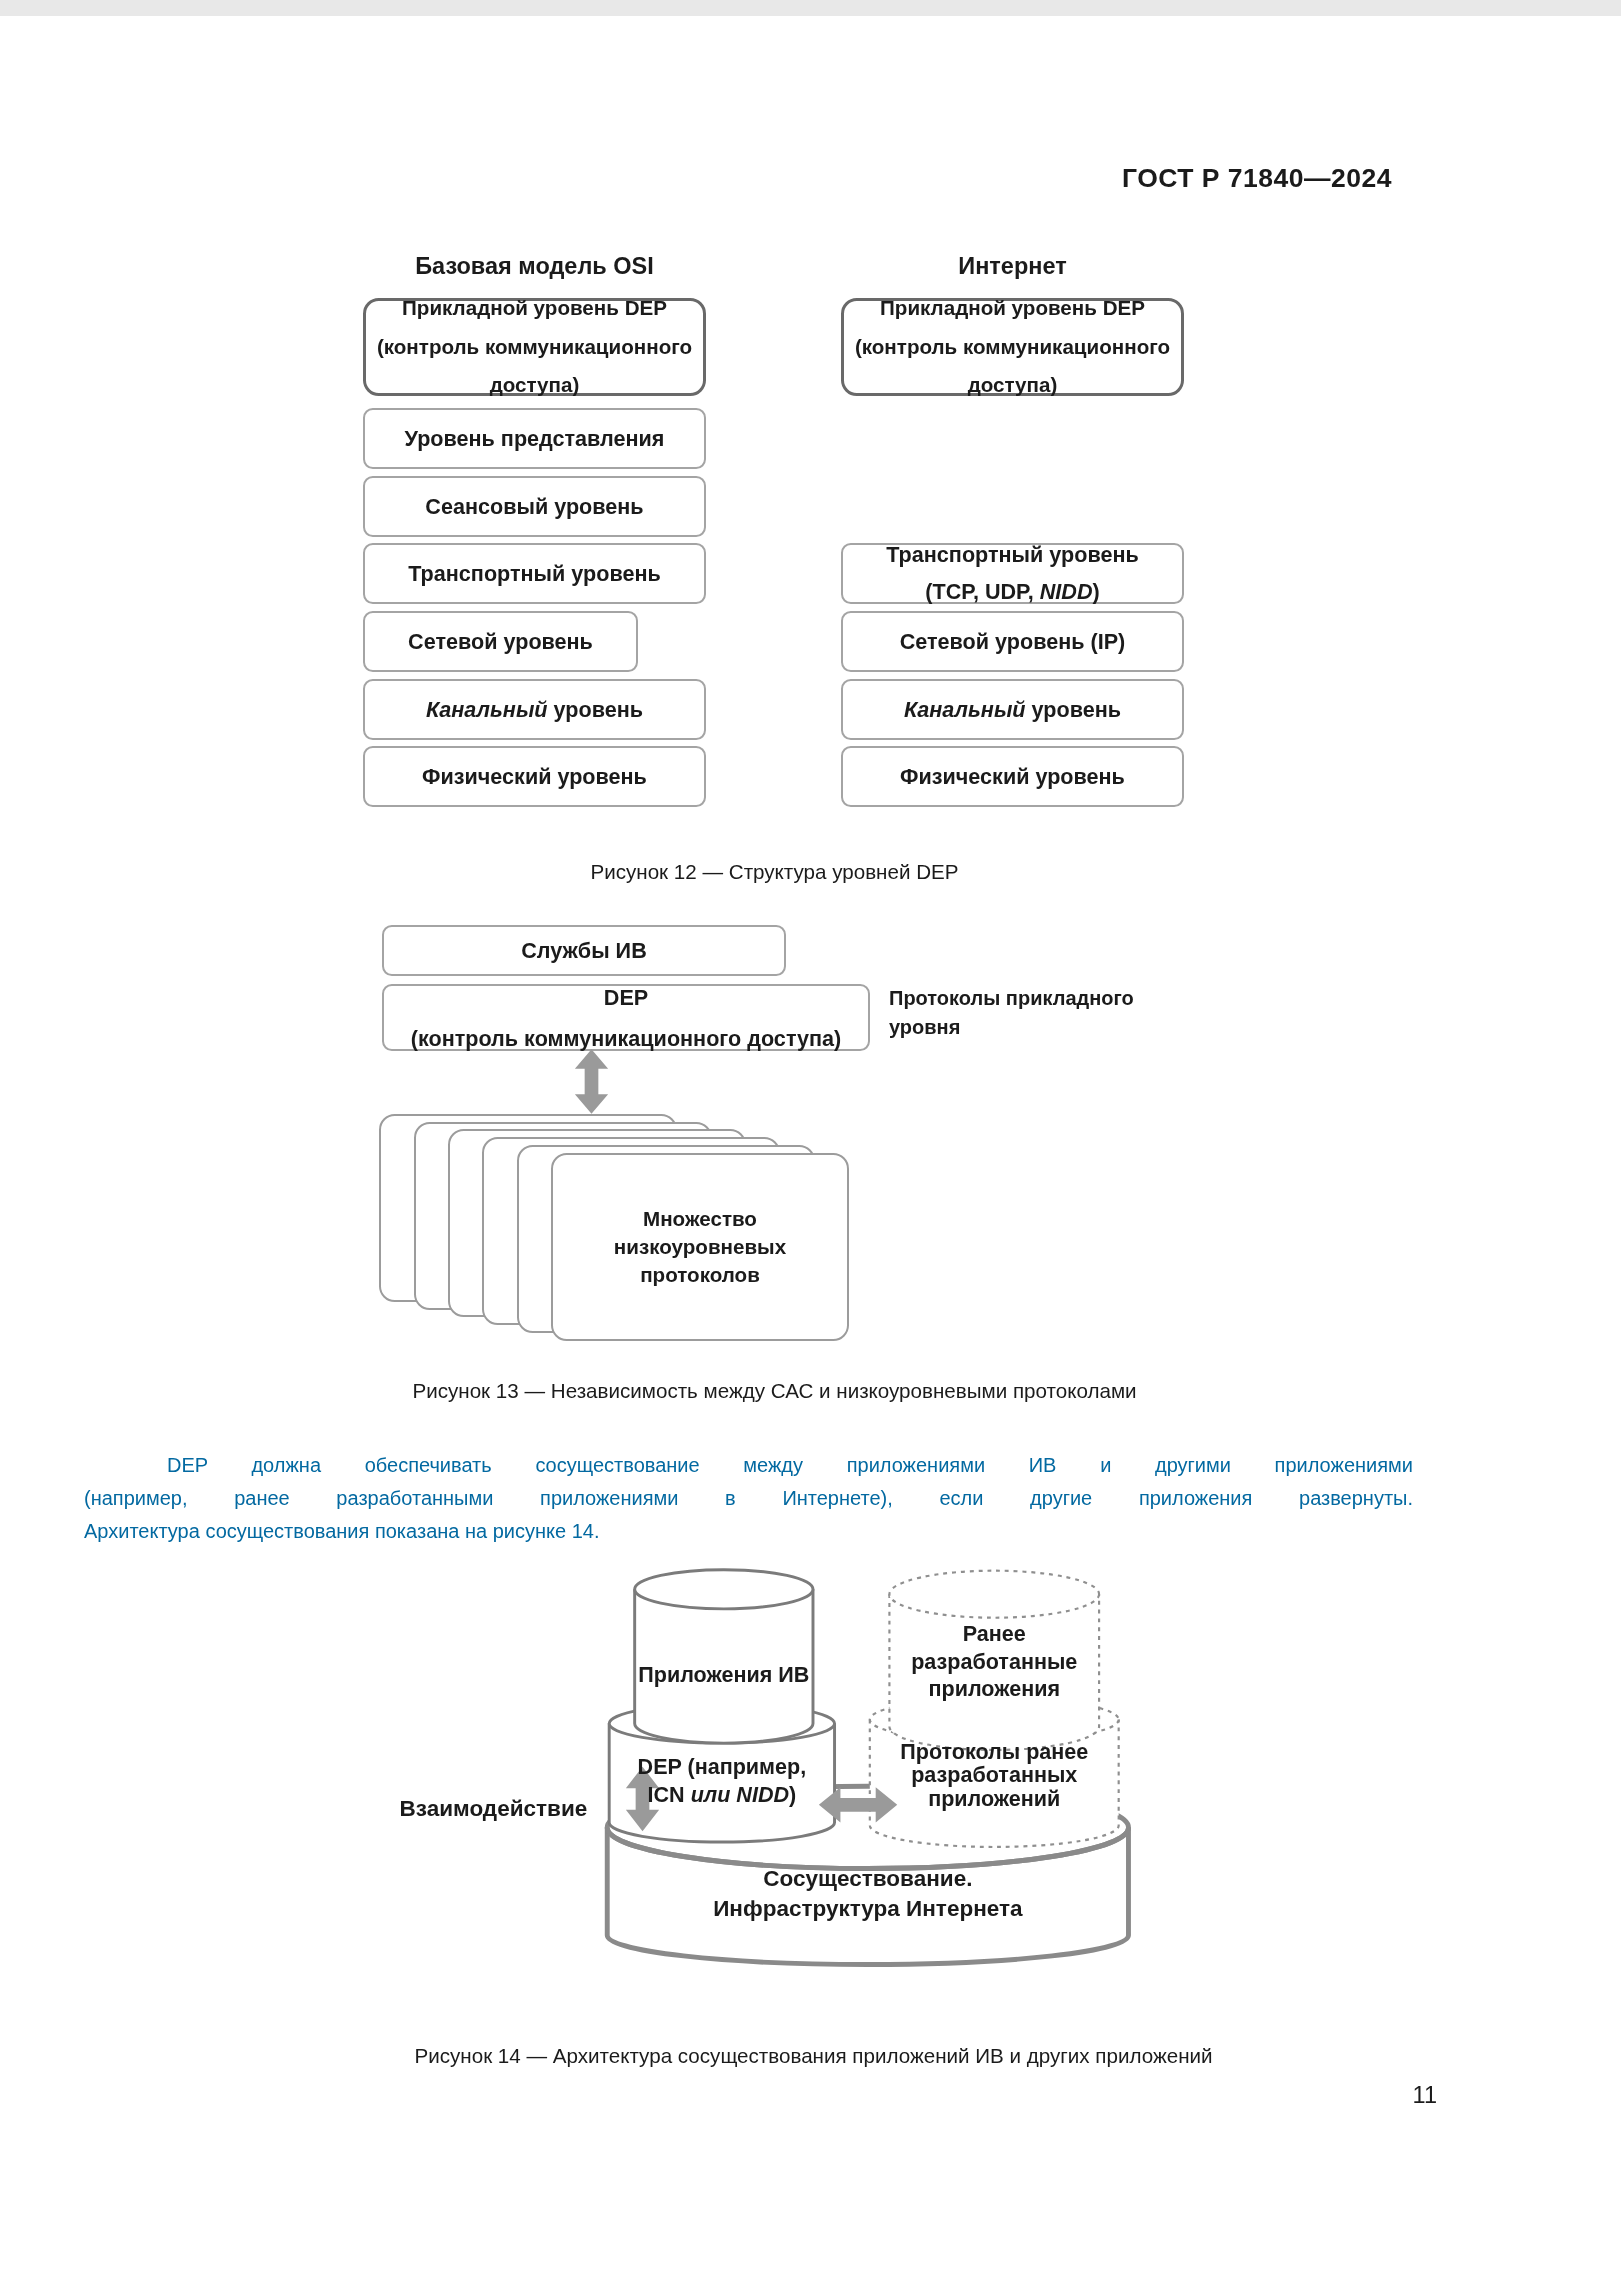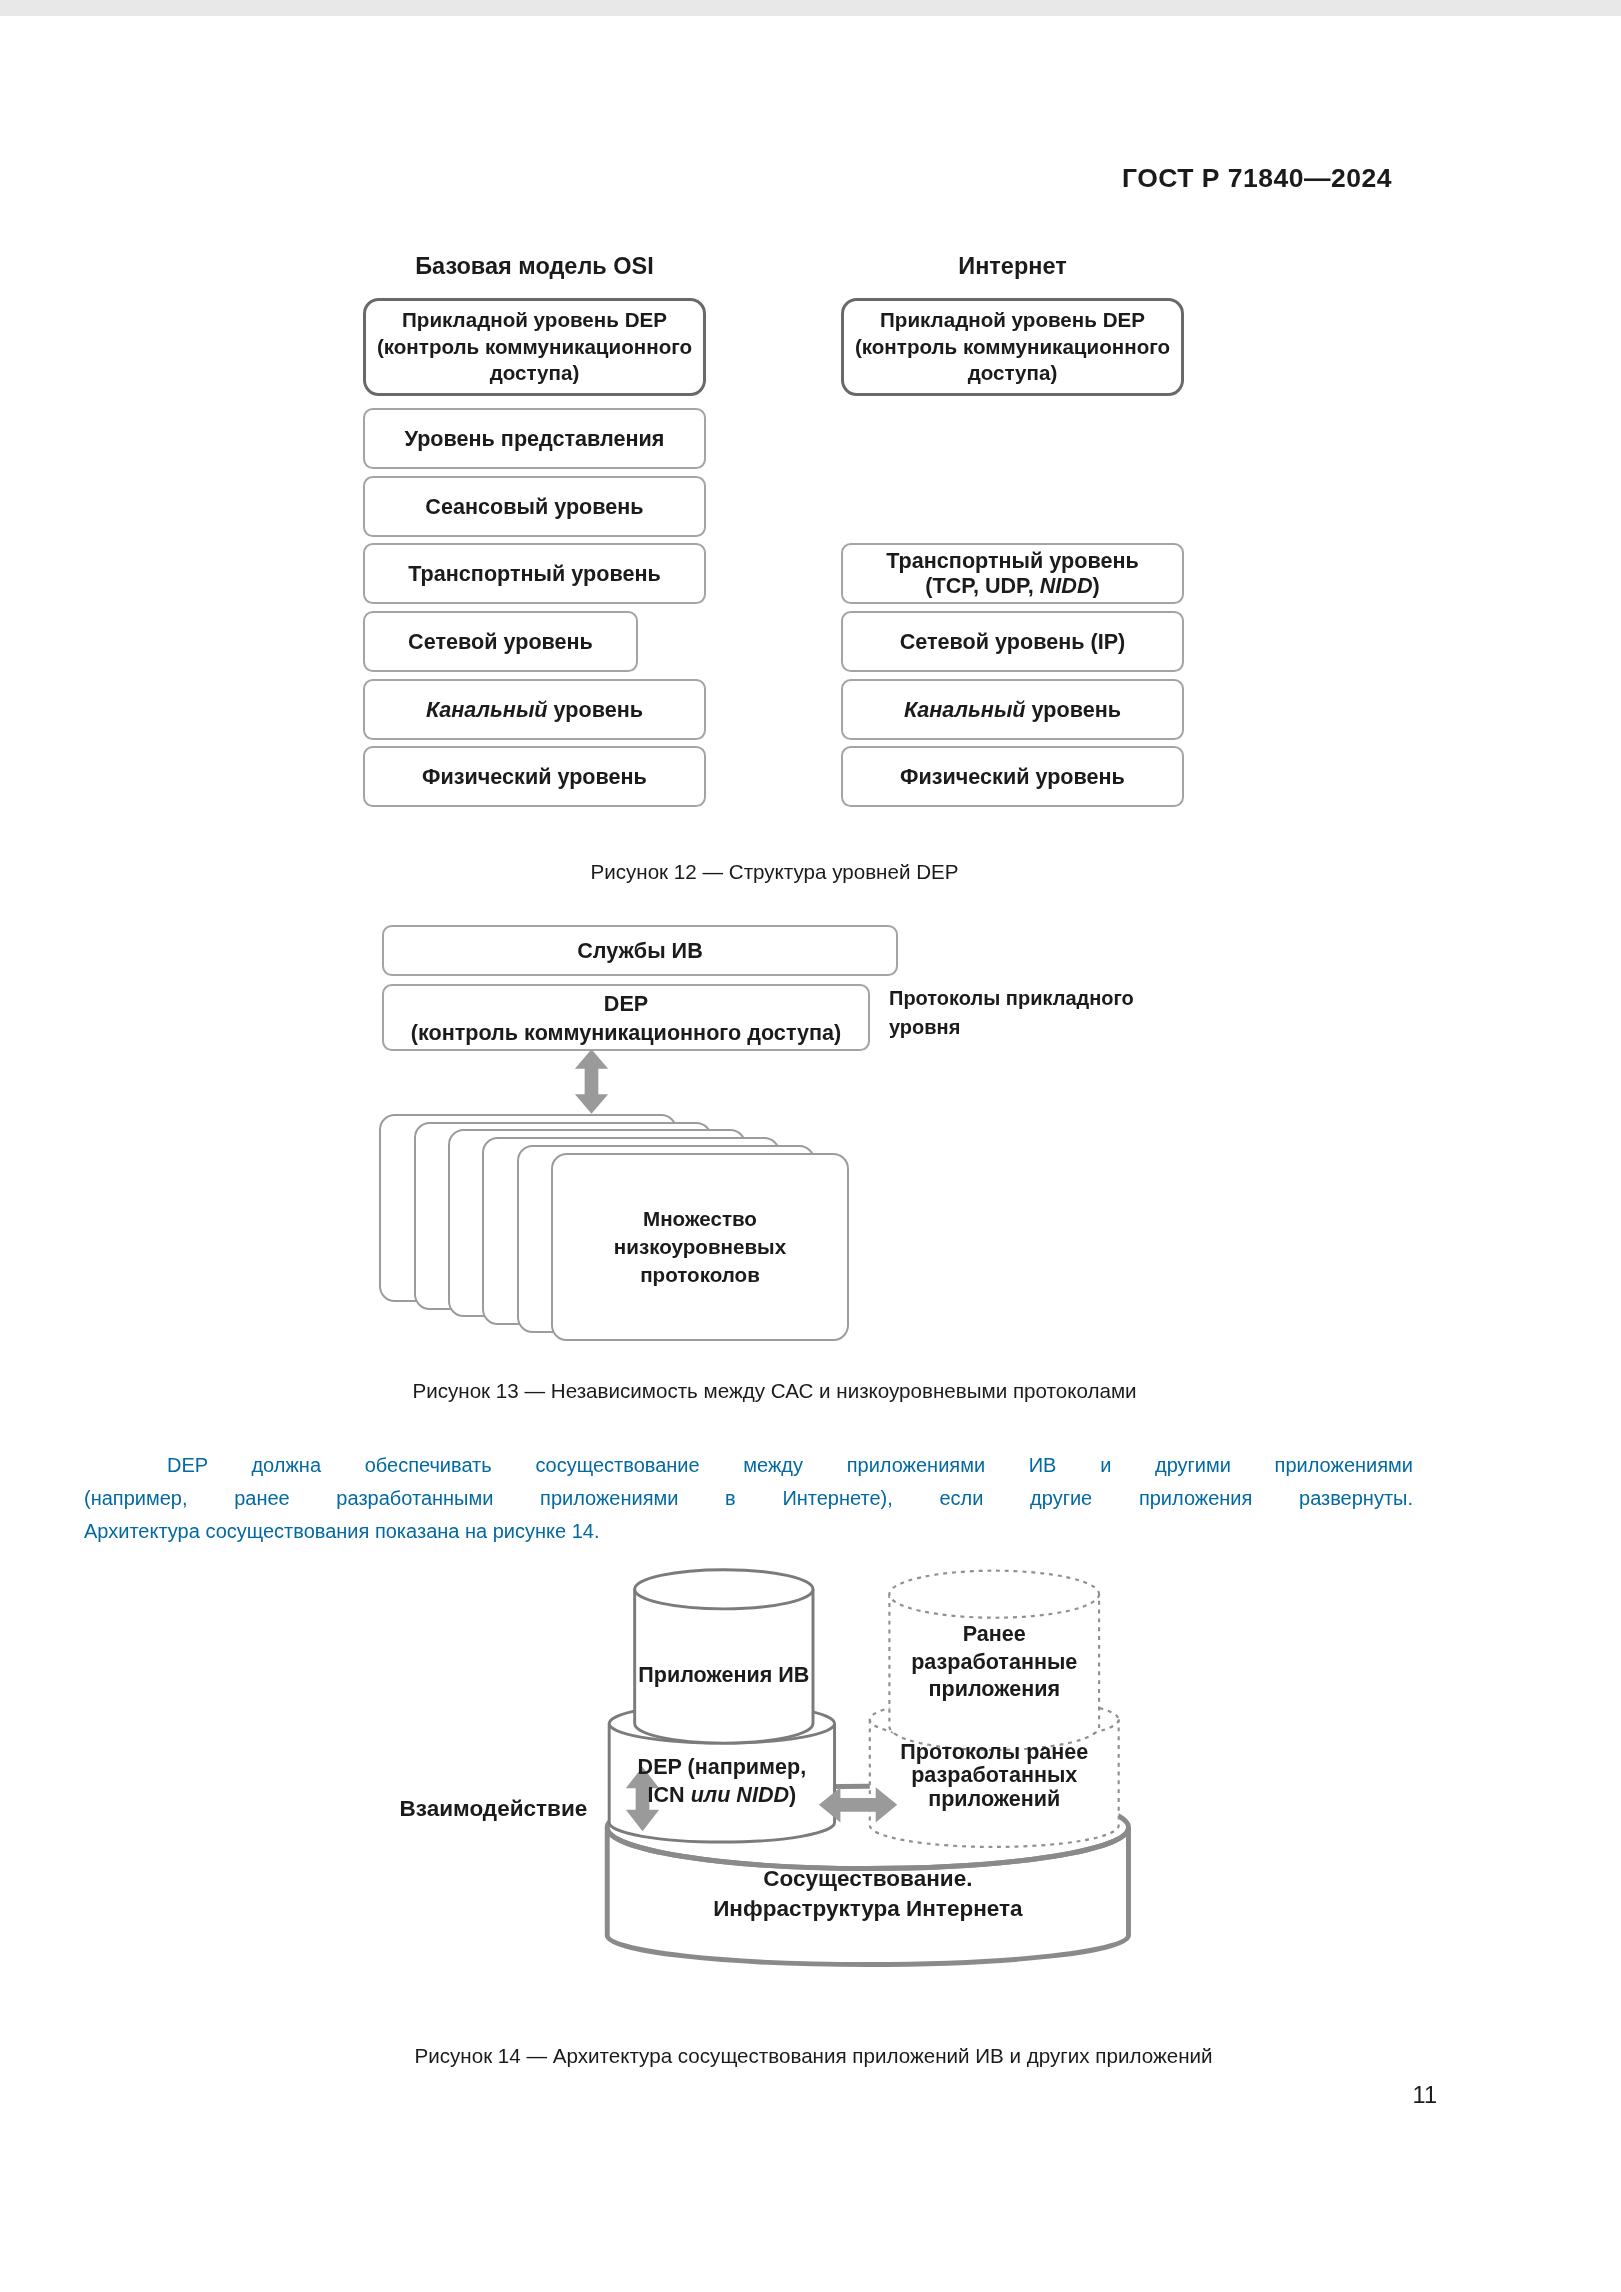--- a/index.html
+++ b/index.html
@@ -18,21 +18,21 @@
   }
   .col-hdr{
     position:absolute;width:343px;text-align:center;
     font-size:23.5px;font-weight:700;
   }
   .lbox{
     position:absolute;background:#fff;
     border:2px solid #a4a4a4;border-radius:9.8px;
     display:flex;flex-direction:column;align-items:center;justify-content:center;
     text-align:center;font-weight:700;font-size:21.6px;line-height:25.5px;
-    white-space:nowrap;box-sizing:border-box;
+    white-space:nowrap;box-sizing:border-box;gap:12px;
   }
   .lbox.thick{
     border:3.4px solid #696969;border-radius:15.7px;
     font-size:20.6px;line-height:26.5px;
   }
   .lbox .bl{display:block;}
   .it{font-style:italic;}
   .caption{
     position:absolute;text-align:center;font-size:20.6px;line-height:25.5px;
     white-space:nowrap;
@@ -106,21 +106,21 @@
     <span class="bl"><span>(TCP, UDP, </span><span class="it">NIDD</span><span>)</span></span>
   </div>
   <div class="lbox" style="left:841px;top:595px;width:343px;height:61px;">Сетевой уровень (IP)</div>
   <div class="lbox" style="left:841px;top:663px;width:343px;height:61px;">
     <span><span class="it">Канальный</span><span> уровень</span></span>
   </div>
   <div class="lbox" style="left:841px;top:730px;width:343px;height:61px;">Физический уровень</div>
 
   <div class="caption" style="left:108px;top:843px;width:1333px;">Рисунок 12 — Структура уровней DEP</div>
 
-  <div class="lbox" style="left:382px;top:909px;width:516px;height:51px;">Службы ИВ</div>
+  <div class="lbox" style="left:382px;top:909px;width:404px;height:51px;">Службы ИВ</div>
   <div class="lbox" style="left:382px;top:968px;width:488px;height:67px;line-height:29px;">
     <span class="bl">DEP</span>
     <span class="bl">(контроль коммуникационного доступа)</span>
   </div>
   <div class="side-label" style="left:889px;top:968px;">
     <span class="bl" style="display:block;">Протоколы прикладного</span>
     <span class="bl" style="display:block;">уровня</span>
   </div>
 
   <svg class="fig13-arrow" width="43" height="65" viewBox="0 0 44 66">

